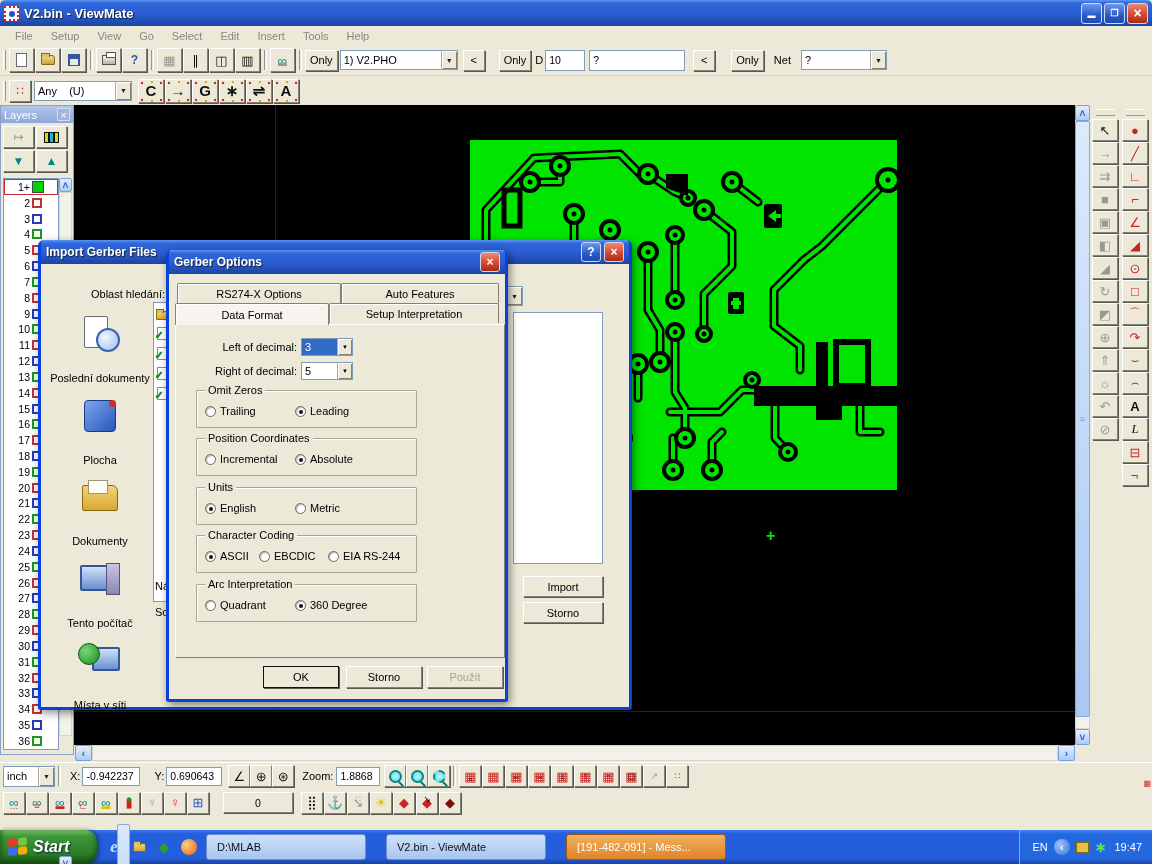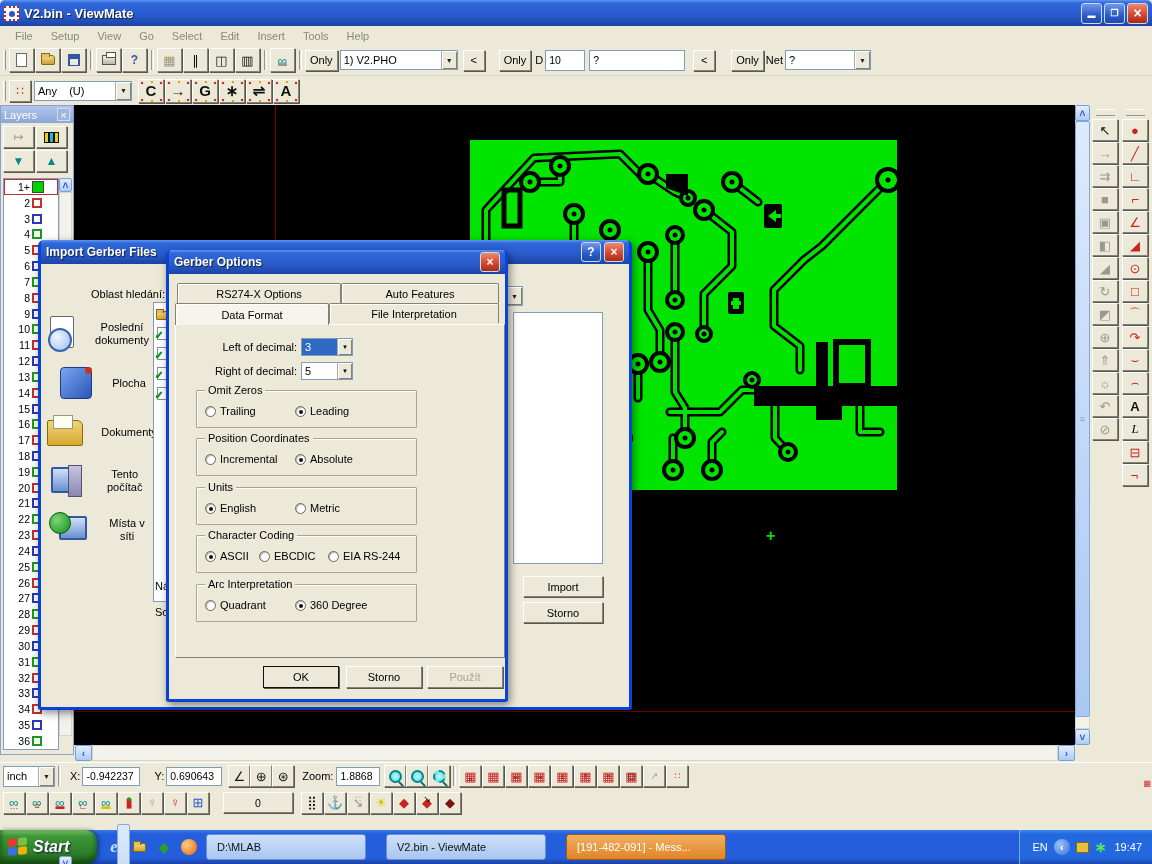--- a/index.html
+++ b/index.html
@@ -121,21 +121,21 @@
   .dbtn{width:20px;height:20px;border-radius:3px;margin-left:3px;color:#fff;font-weight:bold;font-size:12px;
       display:flex;align-items:center;justify-content:center;border:1px solid #cdd8f2;
       background:linear-gradient(180deg,#6f97ea,#2a5ac8 60%,#1e4aae);}
   .dbtn.close{background:linear-gradient(180deg,#ec8a6e,#d6492f 55%,#a52d14);}
   #importdlg{left:38px;top:240px;width:594px;height:470px;z-index:40;}
   #gerberdlg{left:166px;top:250px;width:342px;height:452px;z-index:50;}
 
   
   .places{position:absolute;left:8px;top:70px;width:102px;height:372px;display:flex;flex-direction:column;
       align-items:center;gap:13px;padding-top:6px;}
-  .place{display:flex;flex-direction:row;align-items:center;gap:14px;}
+  .place{display:flex;flex-direction:column;align-items:center;gap:20px;}
   .place .cap2{font-size:11px;text-align:center;line-height:1.15;}
   .pl-icon{width:44px;height:36px;position:relative;}
   .pl-icon::before,.pl-icon::after{content:"";position:absolute;}
   [data-icon="recent-documents-icon"]::before{left:6px;top:0;width:22px;height:30px;background:#fff;border:1px solid #667;border-radius:2px;}
   [data-icon="recent-documents-icon"]::after{right:2px;bottom:0;width:20px;height:20px;border-radius:50%;
       background:radial-gradient(circle at 35% 35%,#eef6ff,#9cc0ea);border:2px solid #3a62b0;}
   [data-icon="desktop-icon"]::before{left:6px;top:2px;width:30px;height:30px;border-radius:4px;
       background:linear-gradient(135deg,#7aa6f0,#2a56b8);border:1px solid #1c3a88;}
   [data-icon="desktop-icon"]::after{right:6px;top:2px;width:7px;height:7px;border-radius:50%;background:#d03020;}
   [data-icon="documents-icon"]::before{left:4px;top:6px;width:34px;height:24px;background:linear-gradient(#f2d478,#d8a830);
@@ -299,21 +299,21 @@
       <span class="val">1) V2.PHO</span>
       <span class="drop">▼</span>
     </span>
     <span class="cbtn onlybtn" style="width:22px;margin-left:5px;">&lt;</span>
     <span class="cbtn onlybtn" style="margin-left:14px;">Only</span>
     <span class="lbl" style="margin:0 2px 0 4px;">D</span>
     <span class="inset sbox" style="width:40px;height:21px;">10</span>
     <span class="inset sbox" style="width:96px;height:21px;margin-left:4px;">?</span>
     <span class="cbtn onlybtn" style="width:22px;margin-left:8px;">&lt;</span>
     <span class="cbtn onlybtn" style="margin-left:16px;">Only</span>
-    <span class="lbl" style="margin:0 2px;">Net</span>
+    <span class="lbl" style="margin:0 10px;">Net</span>
     <span class="combo" style="width:86px;">
       <span class="val">?</span>
       <span class="drop">▼</span>
     </span>
   </div>
 
   <div id="tb2" class="abs">
     <span class="grip"></span>
     <span class="cbtn" style="width:22px;height:22px;color:#c22;font-size:12px;">∷</span>
     <span class="combo" style="width:98px;margin:0 6px 0 3px;">
@@ -842,21 +842,21 @@
     <div class="dtitle">
       <span class="t">Gerber Options</span>
       <span class="dbtn close">×</span>
     </div>
     <div class="tabrow" style="left:8px;top:33px;">
       <span class="tab" style="width:164px;">RS274-X Options</span>
       <span class="tab" style="width:158px;">Auto Features</span>
     </div>
     <div class="tabrow" style="left:6px;top:53px;">
       <span class="tab active" style="width:154px;">Data Format</span>
-      <span class="tab" style="width:170px;">File Interpretation</span>
+      <span class="tab" style="width:170px;">Setup Interpretation</span>
     </div>
     <div class="tabpanel"></div>
 
     <div class="fmt-row" style="left:25px;top:88px;">
       <span class="lab">Left of decimal:</span>
       <span class="minicombo">
         <span class="v hl">3</span>
         <span class="drop">▼</span>
       </span>
     </div>

